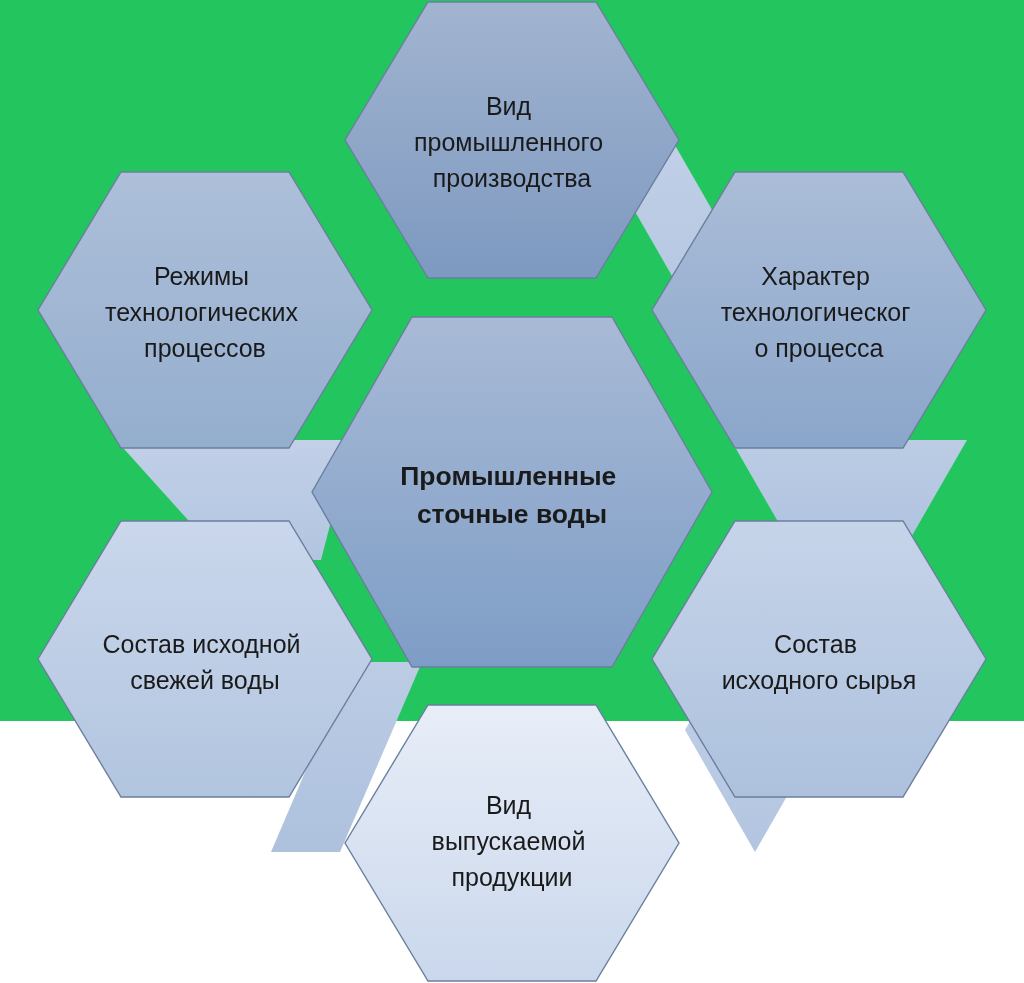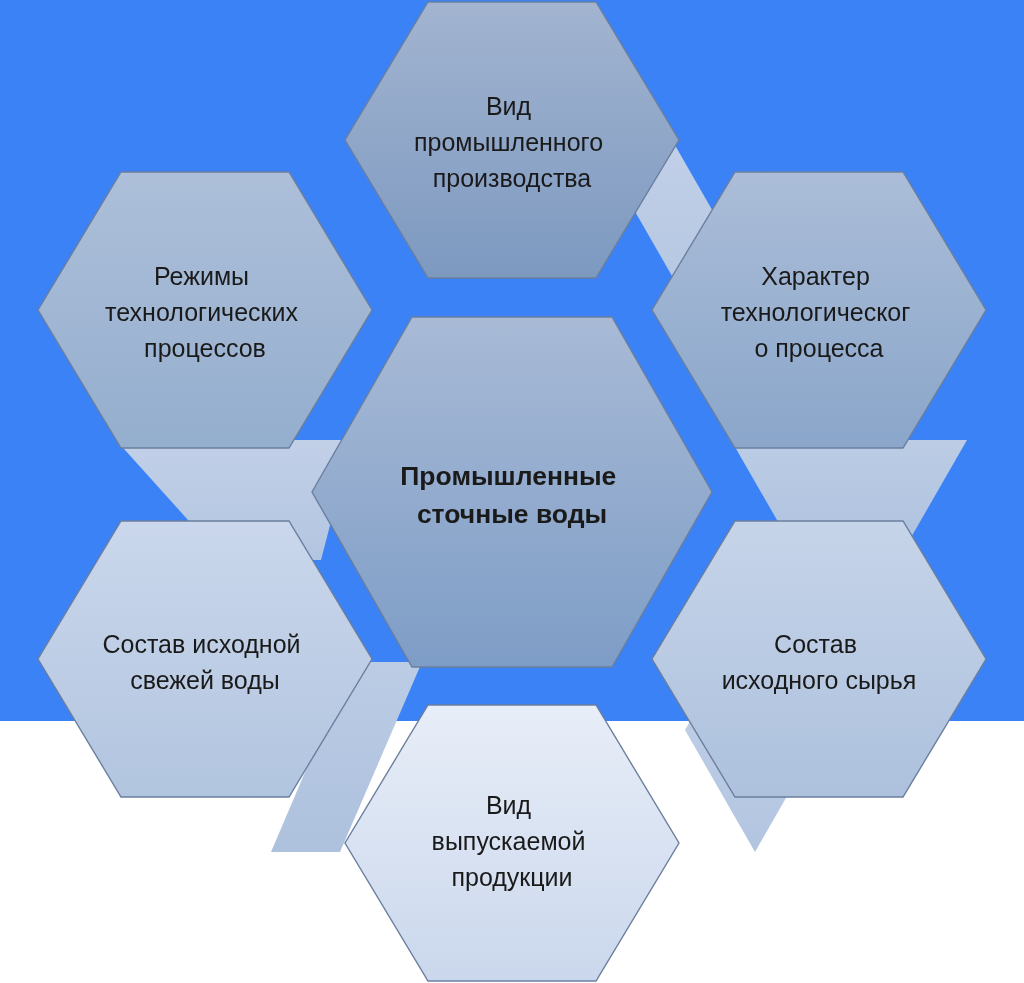--- a/index.html
+++ b/index.html
@@ -11,21 +11,21 @@
   body {
     width: 1024px;
     height: 983px;
     font-family: "Liberation Sans", "DejaVu Sans", sans-serif;
     overflow: hidden;
   }
   #diagram-root {
     position: relative;
     width: 1024px;
     height: 721px;
-    background: #3b82f6;
+    background: #22c55e;
   }
   svg#hex-canvas {
     display: block;
     width: 1024px;
     height: 983px;
   }
   .hex-shape {
     stroke: #6b7f9e;
     stroke-width: 1.4;
   }

